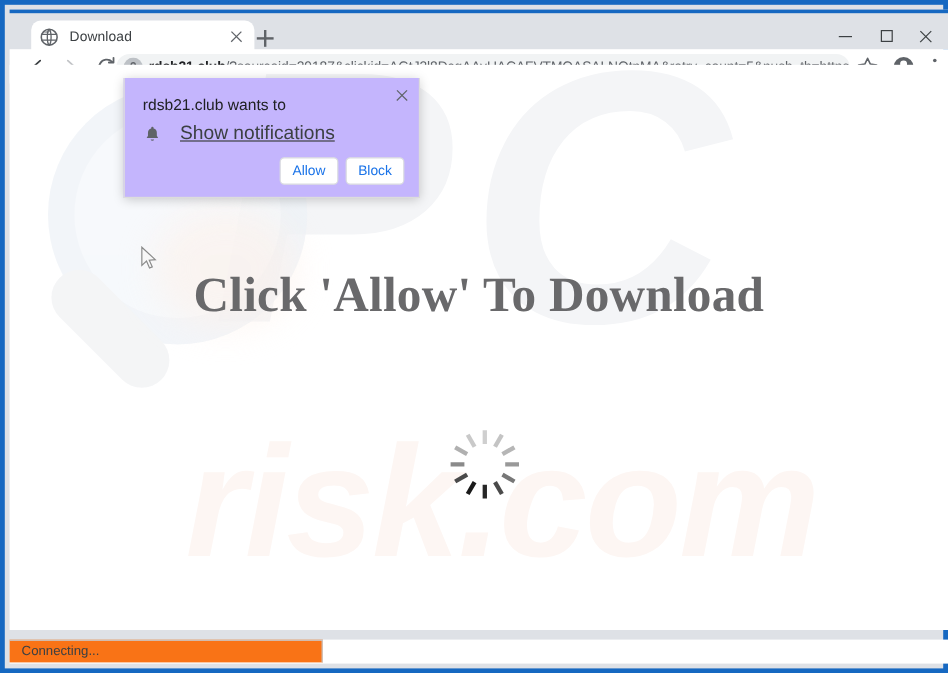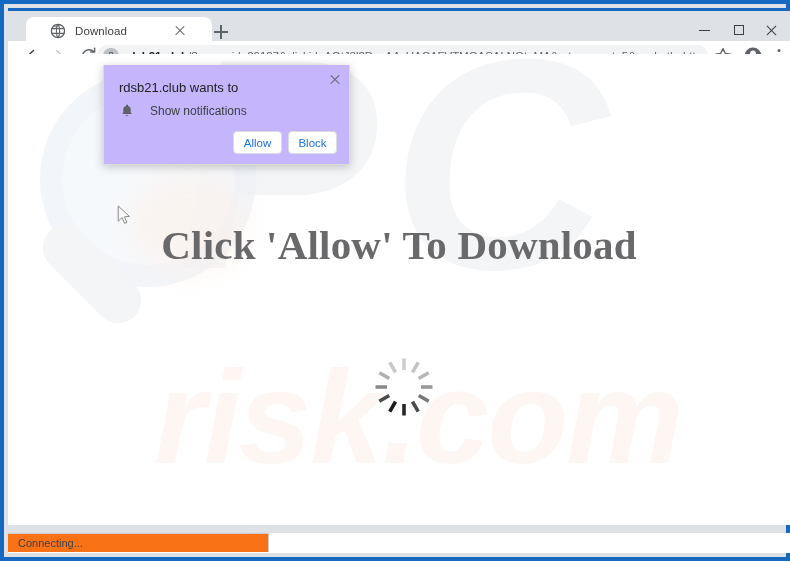--- a/index.html
+++ b/index.html
@@ -40,21 +40,21 @@
   #tab {
     position: absolute;
     left: 18px;
     top: 6px;
     width: 186px;
     height: 27px;
     background: #ffffff;
     border-radius: 8px 8px 0 0;
     display: flex;
     align-items: center;
-    padding: 0 24px;
+    padding: 0 7px;
     box-sizing: border-box;
   }
   #tab-favicon {
     width: 16px; height: 16px;
     flex: 0 0 16px;
     margin-right: 9px;
     display: block;
   }
   #tab-title {
     font-size: 11.5px;
@@ -313,23 +313,24 @@
     top: 38px;
     display: flex;
     align-items: center;
   }
   #bell-icon {
     width: 16px; height: 16px;
     flex: 0 0 16px;
     margin-right: 15px;
   }
   #perm-option-label {
-    font-size: 12px;
+    font-size: 16px;
     color: #3c4043;
     white-space: nowrap;
+    text-decoration: underline;
   }
   #perm-buttons {
     position: absolute;
     right: 12px;
     bottom: 10px;
     display: flex;
     gap: 6px;
   }
   .perm-btn {
     min-width: 49px;

